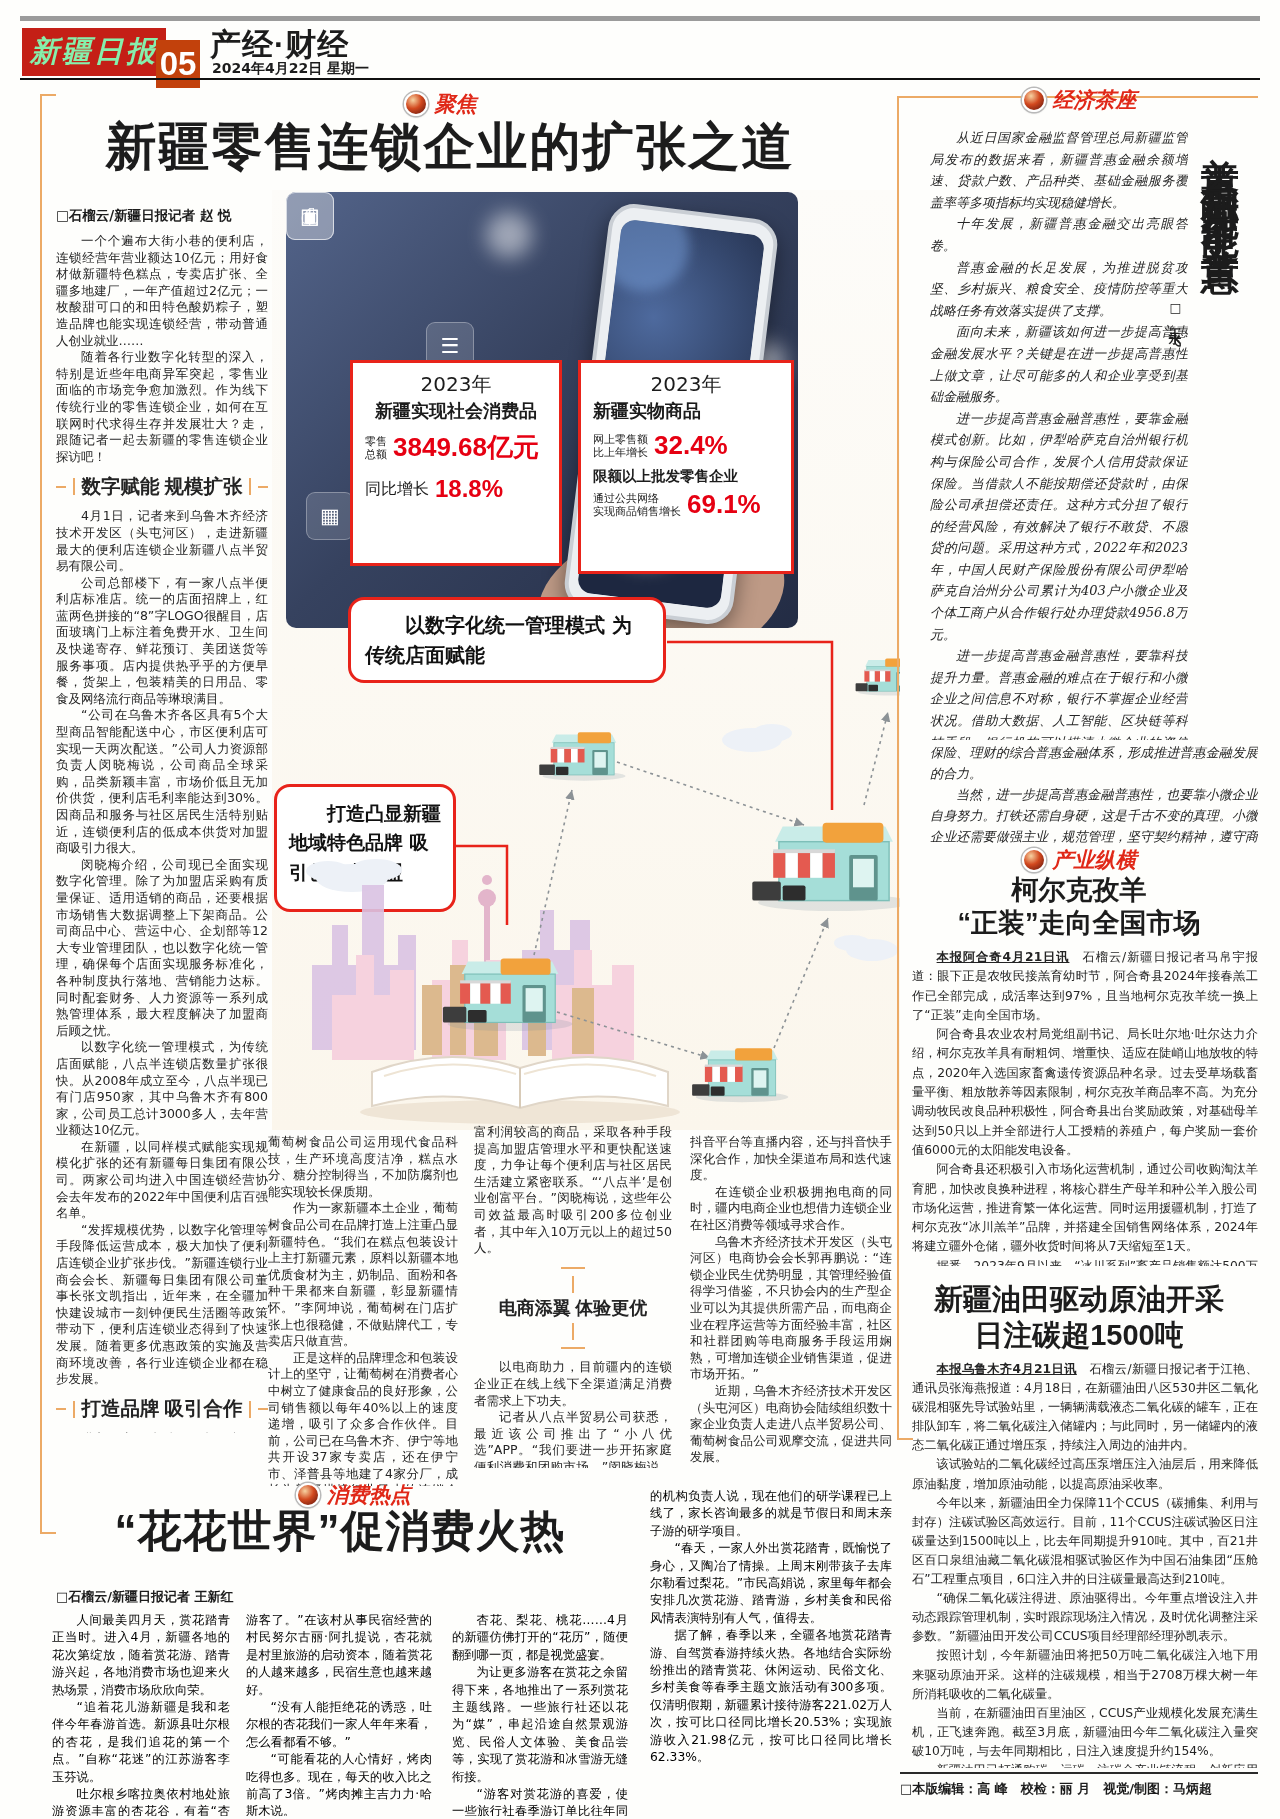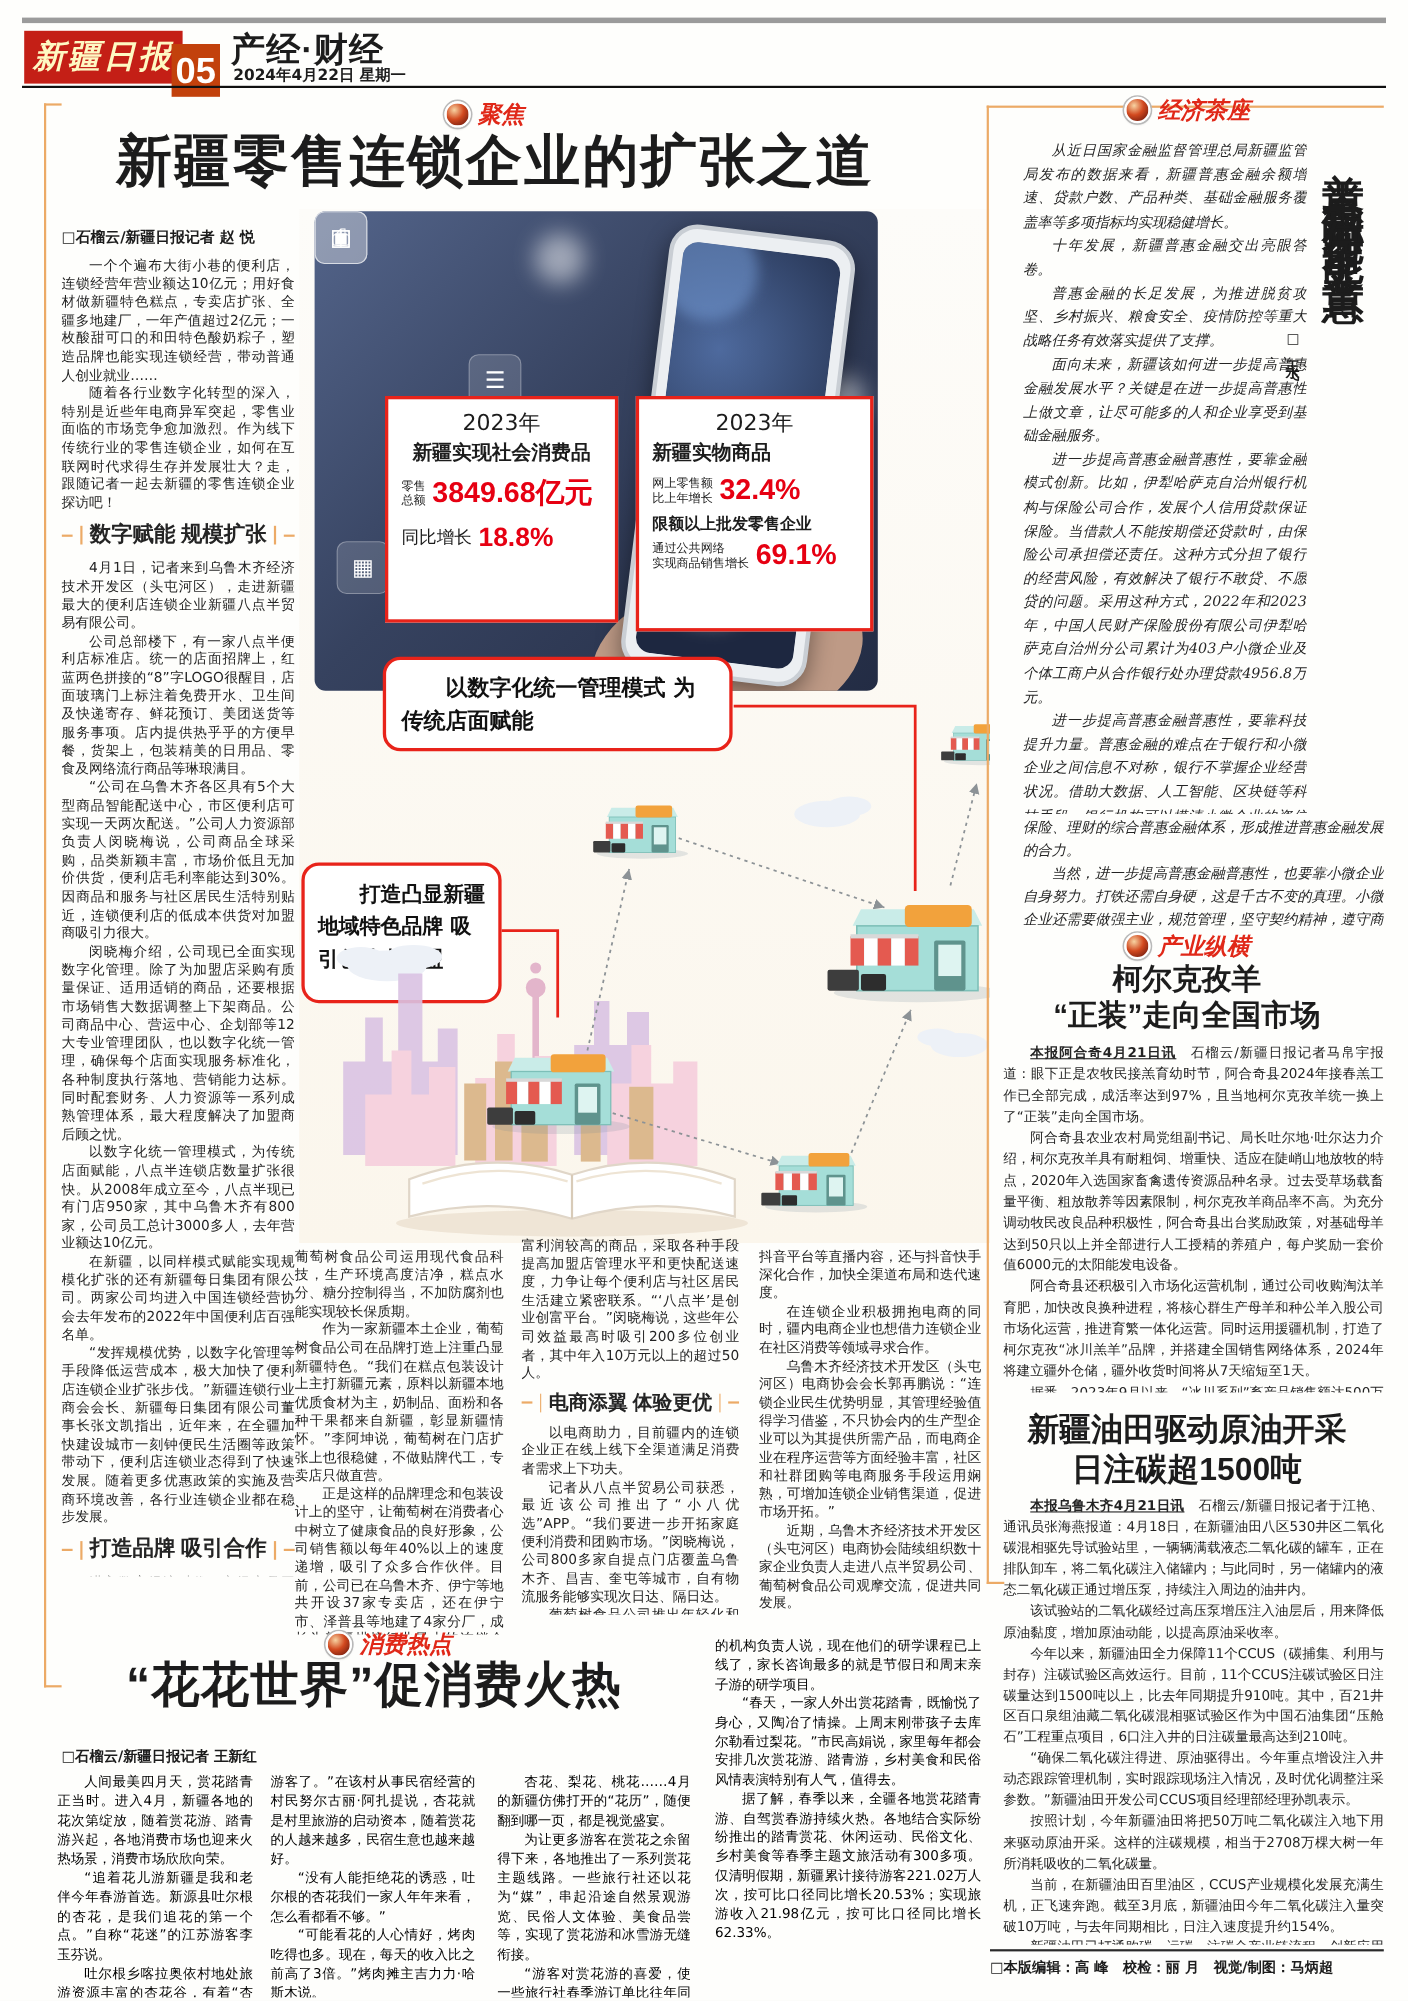--- a/index.html
+++ b/index.html
@@ -5,21 +5,21 @@
   html,body{margin:0;padding:0;background:#e9e9e6;}
   #page{position:relative;width:1280px;height:1819px;margin:0 auto;background:#fefefc;
         font-family:"DejaVu Sans",sans-serif;color:#1c1c1c;overflow:hidden;}
   #page .abs{position:absolute;}
   .bodytext{font-size:12.5px;line-height:16.6px;text-align:justify;color:#242424;overflow:hidden;}
   .bodytext p, .con-col p{margin:0;text-indent:2em;}
   .bodytext p.flush, .con-col p.flush{text-indent:0;}
   .con-col{font-size:12.3px;line-height:17.4px;text-align:justify;color:#000000;overflow:hidden;}
   
   .top-rule{left:20px;top:16px;width:1240px;height:5px;background:#9b9b9b;}
-  .masthead{left:22px;top:28px;width:144px;height:48px;background:#c41f16;color:#fef9c3;
+  .masthead{left:22px;top:28px;width:144px;height:48px;background:#c41f16;color:#86efac;
             font-family:"DejaVu Serif",serif;font-style:italic;font-weight:900;font-size:29px;
             display:flex;align-items:center;justify-content:center;letter-spacing:3px;}
   .pagenum{left:156px;top:40px;width:44px;height:48px;background:#c2410c;color:#fff;
            font-family:"Liberation Sans",sans-serif;font-weight:700;font-size:33px;
            display:flex;align-items:center;justify-content:center;}
   .sectionname{left:210px;top:24px;font-family:Liberation Sans, sans-serif;font-weight:900;font-size:31px;letter-spacing:1px;}
   .dateline{left:212px;top:60px;font-size:14px;font-weight:700;}
   .header-rule{left:20px;top:78px;width:1240px;height:2px;background:#101010;}
   
   .obar{background:#ecaa66;}
@@ -31,21 +31,21 @@
           border:2px solid #fff;box-shadow:0 0 0 1.5px #b9b9b9,0 1px 2px rgba(0,0,0,.35);}
   
   #main-title{left:44px;top:116px;width:812px;text-align:center;
               font-family:"Liberation Sans",sans-serif;font-weight:900;font-size:51px;line-height:1.2;letter-spacing:2px;}
   #main-byline{left:56px;top:207px;font-size:13.5px;font-weight:700;}
   
   .sec{display:flex;align-items:center;justify-content:center;gap:7px;margin:13px 0;
        font-family:Liberation Serif, serif;font-weight:900;font-size:19.5px;white-space:nowrap;text-indent:0;}
   .sec .ln{width:24px;height:2px;background:#ecaa66;}
   .sec .tk{width:2.5px;height:17px;background:#ecaa66;}
-  #colB .sec{font-size:18px;margin:10px 0;}
+  #colB .sec{font-size:18px;margin:10px 0;flex-direction:column;}
   
   #photo{left:286px;top:192px;width:512px;height:436px;border-radius:10px;overflow:hidden;
          background:linear-gradient(135deg,#53648a 0%,#36425f 45%,#232c44 100%);}
   .bokeh{position:absolute;border-radius:50%;background:rgba(255,255,255,.5);filter:blur(10px);}
   .tile{position:absolute;width:46px;height:46px;border-radius:9px;background:rgba(255,255,255,.14);
         border:1px solid rgba(255,255,255,.3);color:#fff;font-size:21px;
         display:flex;align-items:center;justify-content:center;}
   .tile:nth-of-type(1){left:22px;top:80px;}
   .tile:nth-of-type(2){left:86px;top:28px;}
   .tile:nth-of-type(3){left:62px;top:190px;}

